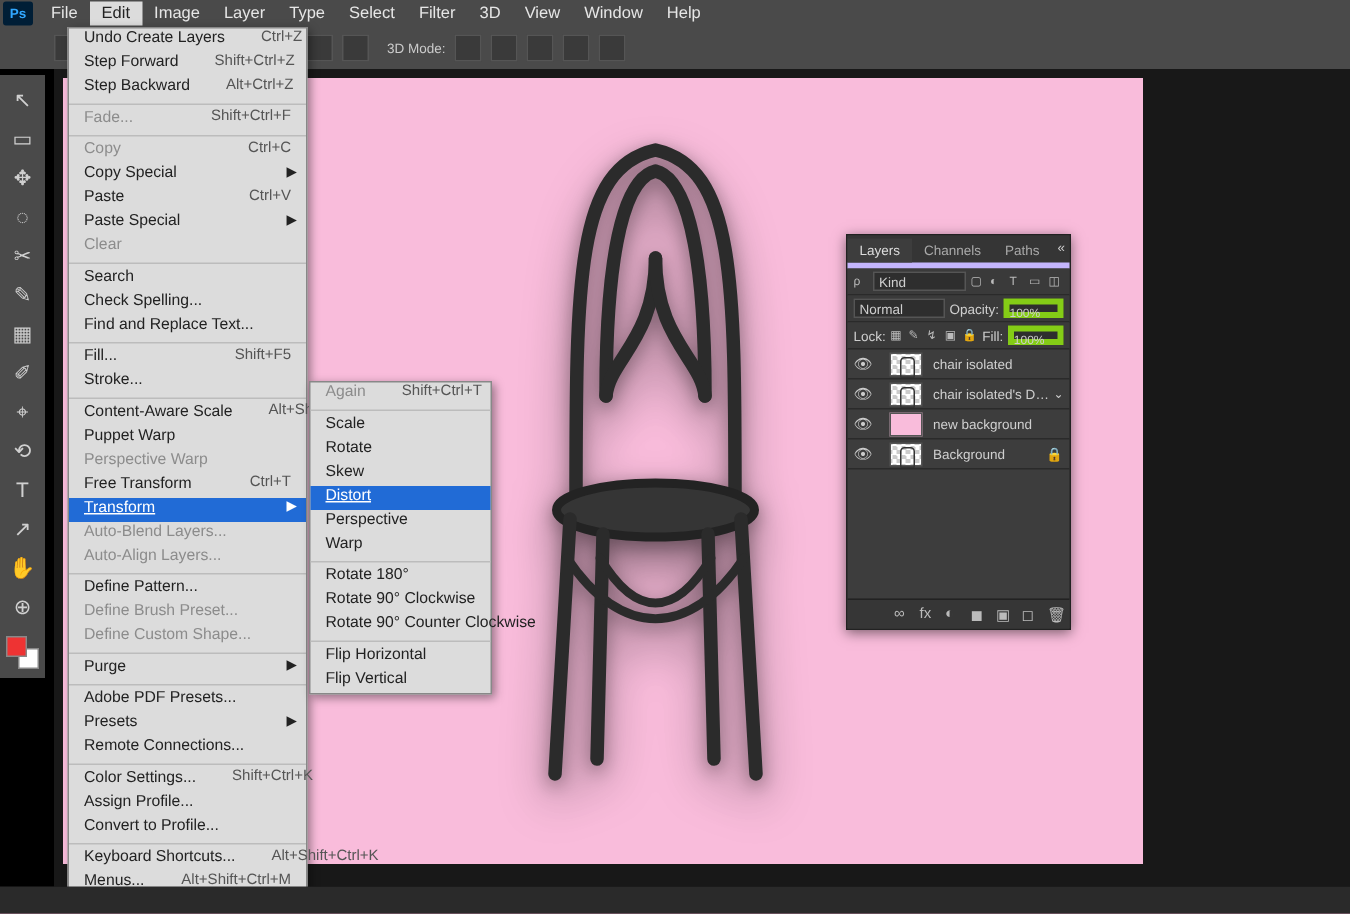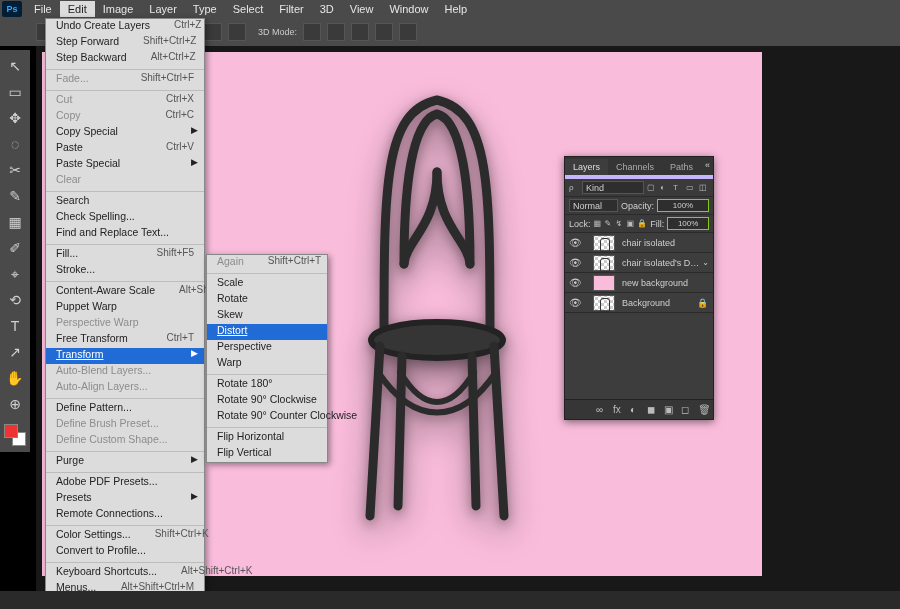--- a/index.html
+++ b/index.html
@@ -47,21 +47,21 @@
     
     .lpanel { position:absolute; top:156px; left:564px; width:150px; background:var(--layers); border:1px solid #222; font-size:9px; color:var(--ltext); box-shadow:0 2px 8px rgba(0,0,0,.5); }
     .lp-close { position:absolute; top:3px; right:3px; font-size:9px; color:#ccc; }
     .ltabs { display:flex; background:#353535; padding-top:2px; border-bottom:4px solid #c4b5fd; }
     .ltab { padding:3px 8px; font-size:9px; color:#aaa; }
     .ltab.act { background:var(--layers); color:#ddd; }
     .lrow { display:flex; align-items:center; padding:2px 4px; gap:3px; border-bottom:1px solid #2a2a2a; min-height:17px; }
     .lrow.bar { background:#3a3a3a; }
     .lrow .sel { flex:1; background:#2e2e2e; border:1px solid #555; height:13px; padding:0 3px; line-height:12px; font-size:9px; }
     .lrow .mini { width:10px; height:10px; font-size:8px; color:#bbb; }
-    .lrow .val { width:52px; background:#2e2e2e; border:1px solid #84cc16; height:13px; line-height:12px; text-align:center; font-size:8px; }
+    .lrow .val { width:40px; background:#2e2e2e; border:4px solid #84cc16; height:13px; line-height:12px; text-align:left; font-size:8px; }
     .layers-list .lrow { height:20px; }
     .thumb { width:22px; height:16px; background:#fff; border:1px solid #555; display:flex; align-items:center; justify-content:center; flex:none; }
     .thumb.checker { background:repeating-conic-gradient(#ccc 0% 25%,#fff 0% 50%) 50% / 6px 6px; position:relative; }
     .thumb.checker::after { content:""; position:absolute; left:6px; top:2px; width:8px; height:12px; border:1.5px solid #333; border-radius:3px 3px 1px 1px; }
     .thumb.pink { background:var(--canvas); }
     .eye { width:12px; font-size:10px; color:#ccc; flex:none; }
     .spacer6 { width:6px; flex:none; }
     .lock { font-size:9px; color:#aaa; margin-left:auto; }
     .lp-empty { height:86px; }
     .lfoot { display:flex; gap:6px; justify-content:flex-end; padding:4px; border-top:1px solid #222; background:#363636; }
@@ -168,24 +168,20 @@
       <span>Step Backward</span>
       <span class="sc">Alt+Ctrl+Z</span>
     </div>
     <hr>
     <div class="row dim">
       <span>Fade...</span>
       <span class="sc">Shift+Ctrl+F</span>
     </div>
     <hr>
     <div class="row dim">
-      <span>Cut</span>
-      <span class="sc">Ctrl+X</span>
-    </div>
-    <div class="row dim">
       <span>Copy</span>
       <span class="sc">Ctrl+C</span>
     </div>
     <div class="row">
       <span>Copy Special</span>
       <span class="arr">▶</span>
     </div>
     <div class="row">
       <span>Paste</span>
       <span class="sc">Ctrl+V</span>
@@ -263,20 +259,23 @@
       <span>Presets</span>
       <span class="arr">▶</span>
     </div>
     <div class="row">
       <span>Remote Connections...</span>
     </div>
     <hr>
     <div class="row">
       <span>Color Settings...</span>
       <span class="sc">Shift+Ctrl+K</span>
+    </div>
+    <div class="row">
+      <span>Assign Profile...</span>
     </div>
     <div class="row">
       <span>Convert to Profile...</span>
     </div>
     <hr>
     <div class="row">
       <span>Keyboard Shortcuts...</span>
       <span class="sc">Alt+Shift+Ctrl+K</span>
     </div>
     <div class="row">

